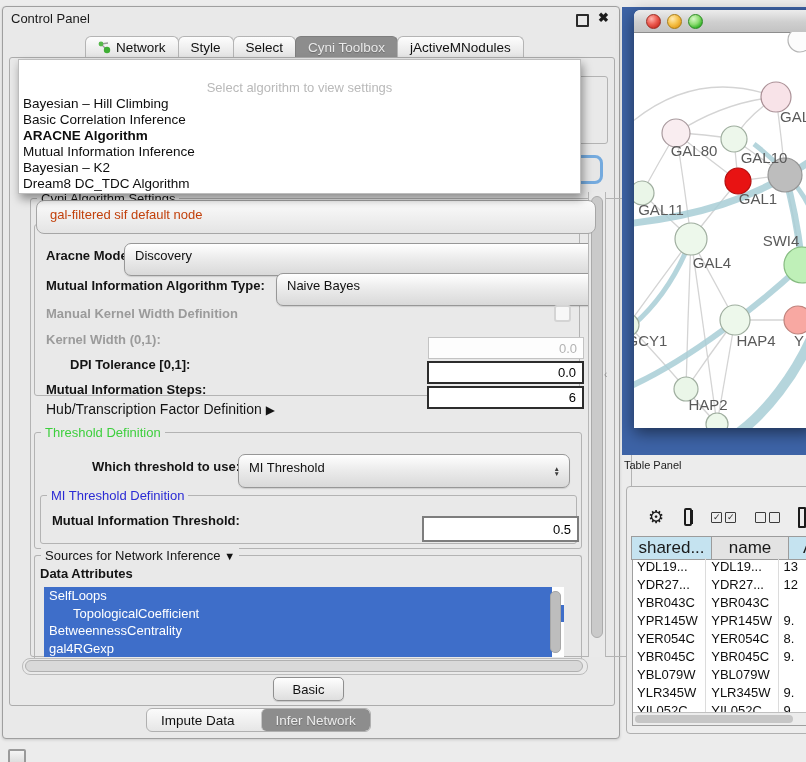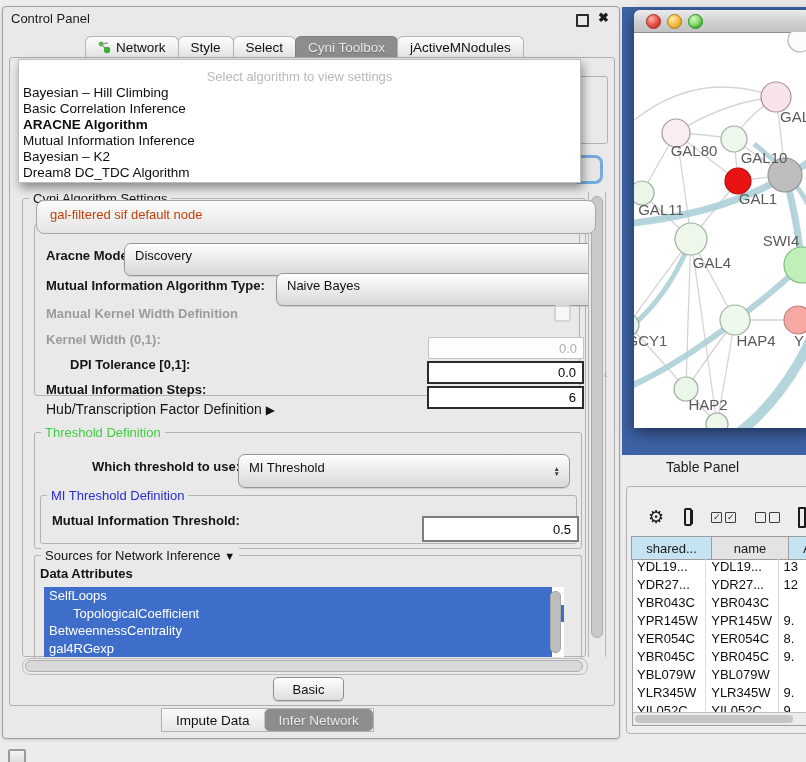--- a/index.html
+++ b/index.html
@@ -33,21 +33,21 @@
          padding:0 22px 8px 10px;font-size:13px;color:#111;box-shadow:0 1px 1px rgba(0,0,0,.12);}
   .combo .arrows{position:absolute;right:9px;top:50%;transform:translateY(-50%);display:flex;
                  flex-direction:column;align-items:center;font-size:6.5px;line-height:5px;color:#3c3c3c;}
   .numfield{position:absolute;background:#fff;font-size:13px;color:#000;display:flex;align-items:center;
             justify-content:flex-end;padding:0 6px;border:2px solid #2c2c2c;margin-top:11px;}
   .numfield.disabled{border:1px solid #c3c3c3;color:#b3b3b3;background:#fdfdfd;}
   .numfield.mid{border:2px solid #7d7d7d;}
   .checkbox{position:absolute;width:13px;height:13px;border:2px solid #d4d4d4;border-radius:3px;background:#f7f7f7;}
   
   .dropdown{position:absolute;left:15px;top:52px;width:561px;height:114px;background:#fff;
-            border:1px solid #bdbdbd;box-shadow:2px 5px 9px rgba(0,0,0,.4);z-index:30;padding-top:8px;}
+            border:1px solid #bdbdbd;box-shadow:2px 5px 9px rgba(0,0,0,.4);z-index:30;padding-top:19px;}
   .dd-prompt{font-size:13px;color:#b9b9b9;text-align:center;height:17px;line-height:17px;}
   .dd-item{font-size:13.5px;color:#0d0d0d;height:16px;line-height:16px;padding-left:4px;white-space:nowrap;}
   .dd-item.bold{font-weight:bold;}
   
   .frag{z-index:1;}
   .frag-comboblue{position:absolute;left:561px;top:97px;width:26px;height:23px;border:3px solid #74aade;
                   border-radius:8px;background:#e6e6e6;}
   .frag-combo2{position:absolute;left:26px;top:142px;width:558px;height:32px;border:1px solid #a6a6a6;
                border-radius:8px;background:linear-gradient(#fbfbfb,#e4e4e4);}
   .frag-text{position:absolute;left:40px;top:149px;font-size:13px;color:#c2410c;white-space:nowrap;}
@@ -64,57 +64,57 @@
   .attrlist{position:absolute;left:34px;top:529px;width:520px;height:70px;background:#fff;overflow:hidden;}
   .attr-item{height:17.5px;line-height:17.5px;font-size:13px;color:#fff;background:#3e6ec9;
              padding-left:5px;width:503px;}
   .attr-scroll{position:absolute;right:3px;top:4px;width:9px;height:60px;background:#bdbdbd;
                border-radius:5px;border:1px solid #a7a7a7;}
   
   .applybtn{position:absolute;left:263px;top:619px;width:69px;height:22px;border:1px solid #8f8f8f;
             border-radius:5px;background:linear-gradient(#fefefe,#dedede);font-size:13px;color:#111;
             display:flex;align-items:center;justify-content:center;box-shadow:0 1px 1px rgba(0,0,0,.15);}
   
-  .btabs{position:absolute;left:158px;top:701px;display:flex;border:1px solid #b0b0b0;border-radius:1px;
-         background:linear-gradient(#fbfbfb,#e6e6e6);overflow:hidden;}
+  .btabs{position:absolute;left:143px;top:701px;display:flex;border:1px solid #b0b0b0;border-radius:6px;
+         background:linear-gradient(#fbfbfb,#e6e6e6);overflow:hidden;gap:12px;}
   .btab{height:22px;padding:0 14px;display:flex;align-items:center;font-size:13.5px;color:#101010;
         border-left:1px solid #c6c6c6;white-space:nowrap;}
   .btab:first-child{border-left:none;}
   .btab.active{background:#8d8d8d;color:#ececec;border-radius:5px;text-shadow:0 1px 1px rgba(0,0,0,.25);}
   .mini-icon{position:absolute;left:8px;top:749px;width:14px;height:12px;border:2px solid #9a9a9a;
              background:linear-gradient(#f5f5f5,#dcdcdc);border-radius:2px;}
   .divider-arrow{position:absolute;left:604px;top:369px;font-size:10px;color:#8f8f8f;}
   
   .desktop{position:absolute;left:622px;top:7px;width:184px;height:448px;background:#3d63a6;}
   .netwin{position:absolute;left:634px;top:10px;width:180px;height:418px;border-radius:6px 0 0 0;
           box-shadow:0 5px 16px rgba(0,0,0,.5);overflow:hidden;background:#fff;}
   .nw-title{height:22px;background:linear-gradient(#ececec,#cfcfcf 55%,#c3c3c3);
             border-bottom:1px solid #8e8e8e;border-radius:6px 0 0 0;display:flex;align-items:center;
             gap:6px;padding-left:12px;}
   .light{width:13px;height:13px;border-radius:50%;}
   .light.red{background:radial-gradient(circle at 35% 30%,#ffb4ad,#ec5c51 45%,#cf352a 75%,#b02217);border:1px solid #9d2b22;}
   .light.yellow{background:radial-gradient(circle at 35% 30%,#ffeab2,#f6c34c 45%,#e6a122 75%,#c8870e);border:1px solid #a87c16;}
   .light.green{background:radial-gradient(circle at 35% 30%,#d7f8c7,#8cdc71 45%,#37b42b 75%,#1d9718);border:1px solid #2d8a24;}
   #net-svg{position:absolute;left:0;top:22px;}
   
-  .tp-title{position:absolute;left:666px;top:459px;font-size:14px;color:#1c1c1c;}
+  .tp-title{position:absolute;left:624px;top:459px;font-size:11px;color:#1c1c1c;}
   .tp-outer{position:absolute;left:626px;top:486px;width:186px;height:246px;background:#ededed;
             border:1px solid #b0b0b0;border-radius:4px;}
   .tp-toolbar{position:absolute;left:628px;top:502px;width:178px;height:30px;display:flex;align-items:center;}
   .tb-gear{font-size:18px;color:#1b1b1b;margin-left:20px;line-height:20px;}
   .tb-cols{width:14px;height:14px;border:2px solid #1b1b1b;border-radius:2px;margin-left:20px;position:relative;}
   .tb-cols:after{content:"";position:absolute;left:5px;top:0;width:2px;height:14px;background:#1b1b1b;}
   .cbpair{display:flex;gap:3px;margin-left:19px;}
   .cb{width:9px;height:9px;border:1.5px solid #3c3c3c;border-radius:1px;font-size:9px;line-height:8px;
       color:#2a2a2a;text-align:center;}
   .tb-file{width:13px;height:17px;border:2px solid #1b1b1b;border-radius:1px;margin-left:18px;}
   .twrap{position:absolute;left:632px;top:536px;width:200px;height:188px;background:#fff;
          border:1px solid #9f9f9f;}
   .thead{position:absolute;left:632px;top:536px;height:22px;display:flex;}
-  .th{height:22px;border:1px solid #9c9c9c;margin-left:-1px;font-size:13px;color:#1a1a1a;
+  .th{height:22px;border:1px solid #9c9c9c;margin-left:-1px;font-size:17px;color:#1a1a1a;
       display:flex;align-items:center;justify-content:center;}
   .th.sel{background:#c5e3f0;}
   .th.plain{background:#e3e3e3;}
   .tbody{position:absolute;left:632px;top:558px;width:174px;height:154px;overflow:hidden;}
   .trow{display:flex;height:18px;}
   .tcell{font-size:13px;color:#0e0e0e;padding:1px 0 0 5px;white-space:nowrap;overflow:hidden;}
   .tcell.c0{width:73px;border-right:1px solid #dcdcdc;}
   .tcell.c1{width:71px;border-right:1px solid #dcdcdc;}
   .tcell.c2{width:24px;}
   .tp-hscroll{position:absolute;left:633px;top:712px;width:173px;height:12px;background:#ececec;
@@ -159,21 +159,21 @@
         </div>
     </div>
 
     <div class="mainpanel">
 
       <div class="gb frag" style="left:20px;top:18px;width:576px;height:66px;"></div>
       <div class="frag-comboblue frag"></div>
       <div class="frag-combo2 frag"></div>
       <div class="frag-text frag">gal-filtered sif default node</div>
 
-      <div class="gb" style="left:12px;top:140px;width:562px;height:457px;">
+      <div class="gb" style="left:20px;top:140px;width:562px;height:457px;padding-left:38px;">
         <span class="gb-label">Cyni Algorithm Settings</span>
       </div>
 
       <div class="gb" style="left:24px;top:166px;width:544px;height:170px;">
         <span class="gb-label blue">Algorithm Definition</span>
       </div>
       <div class="lbl" style="left:36px;top:190px;">Aracne Mode:</div>
       <div class="combo" style="left:114px;top:185px;width:448px;height:23px;">
         <span>Discovery</span>
         <span class="arrows">

